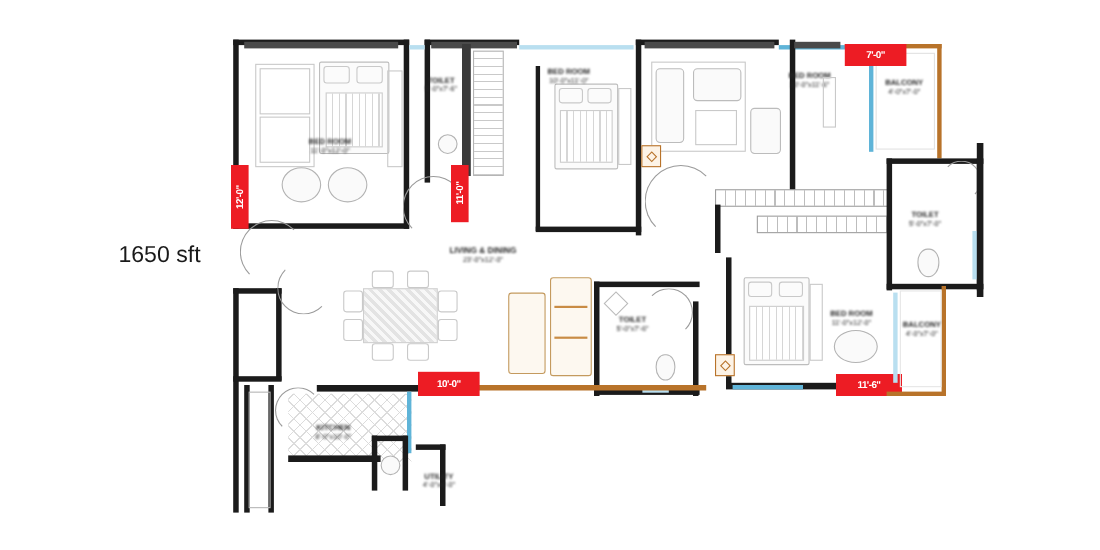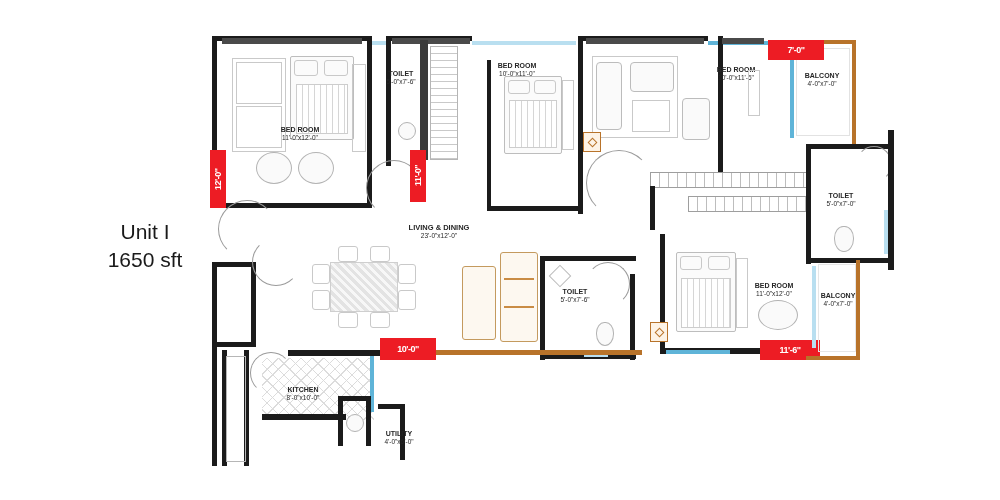--- a/index.html
+++ b/index.html
@@ -109,21 +109,20 @@
   .basin{position:absolute;border:1.3px solid #b3b3b3;border-radius:50%;background:#fafafa;}
   .shwr{position:absolute;border:1.2px solid #bbbbbb;transform:rotate(45deg);}
   .sofa{position:absolute;border:1.5px solid #bcbcbc;border-radius:4px;background:#fafafa;}
 </style>
 </head>
 <body>
 
 <div id="stage">
 
   <div class="caption">
-    <div>Unit I</div>
     <div>1650 sft</div>
   </div>
 
   <div class="plan">
 
     <div class="wall" style="left:212px;top:36px;width:5px;height:172px;"></div>
     <div class="wall" style="left:212px;top:36px;width:160px;height:5px;"></div>
     <div class="wall" style="left:367px;top:36px;width:5px;height:172px;"></div>
     <div class="wall" style="left:212px;top:203px;width:160px;height:5px;"></div>
     <div class="wall grey" style="left:222px;top:38px;width:140px;height:6px;"></div>

